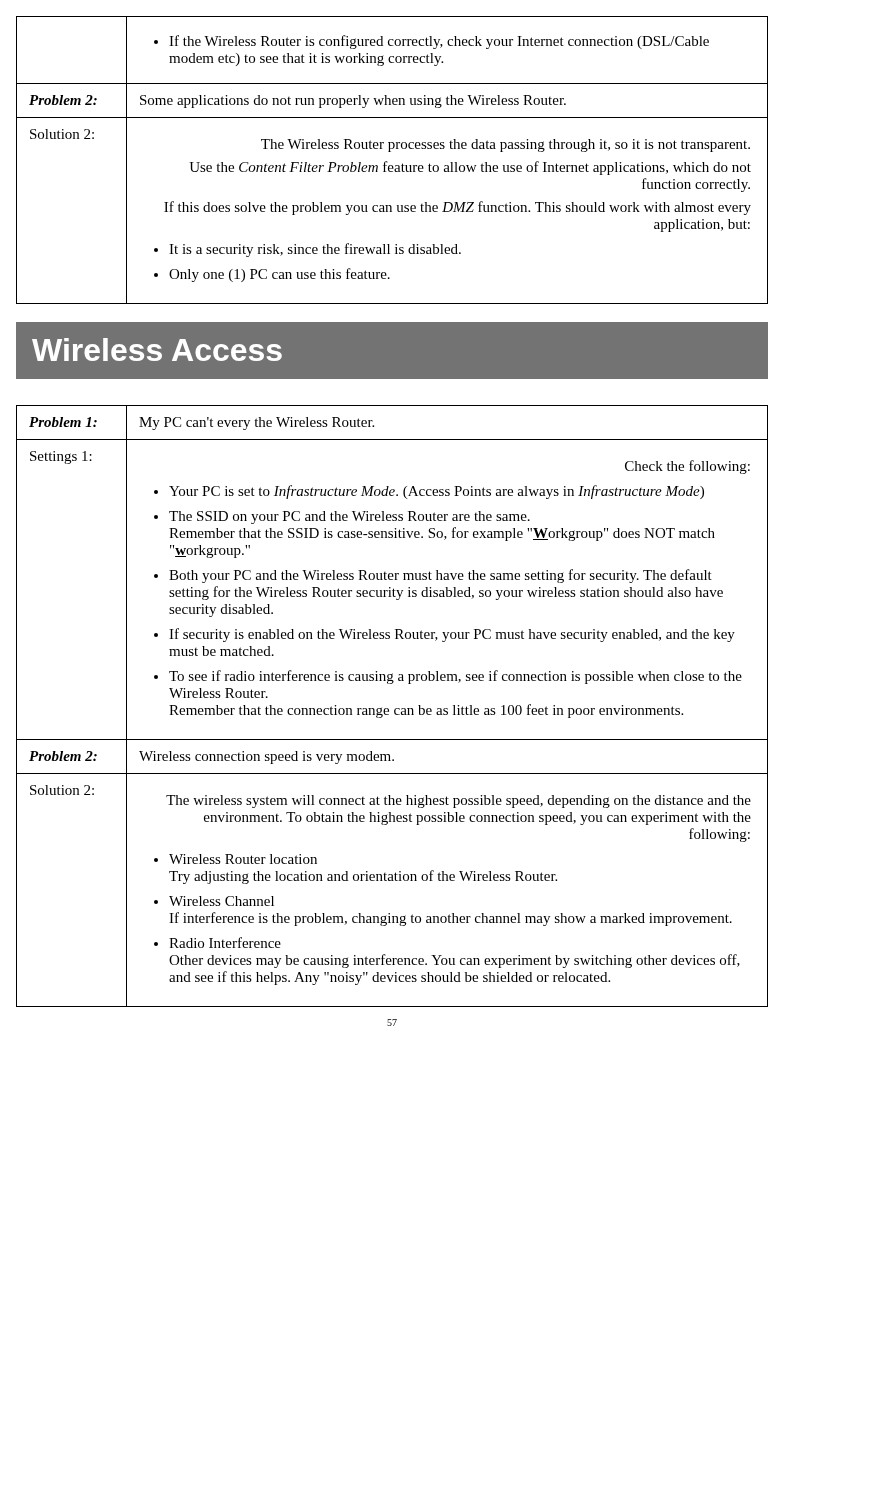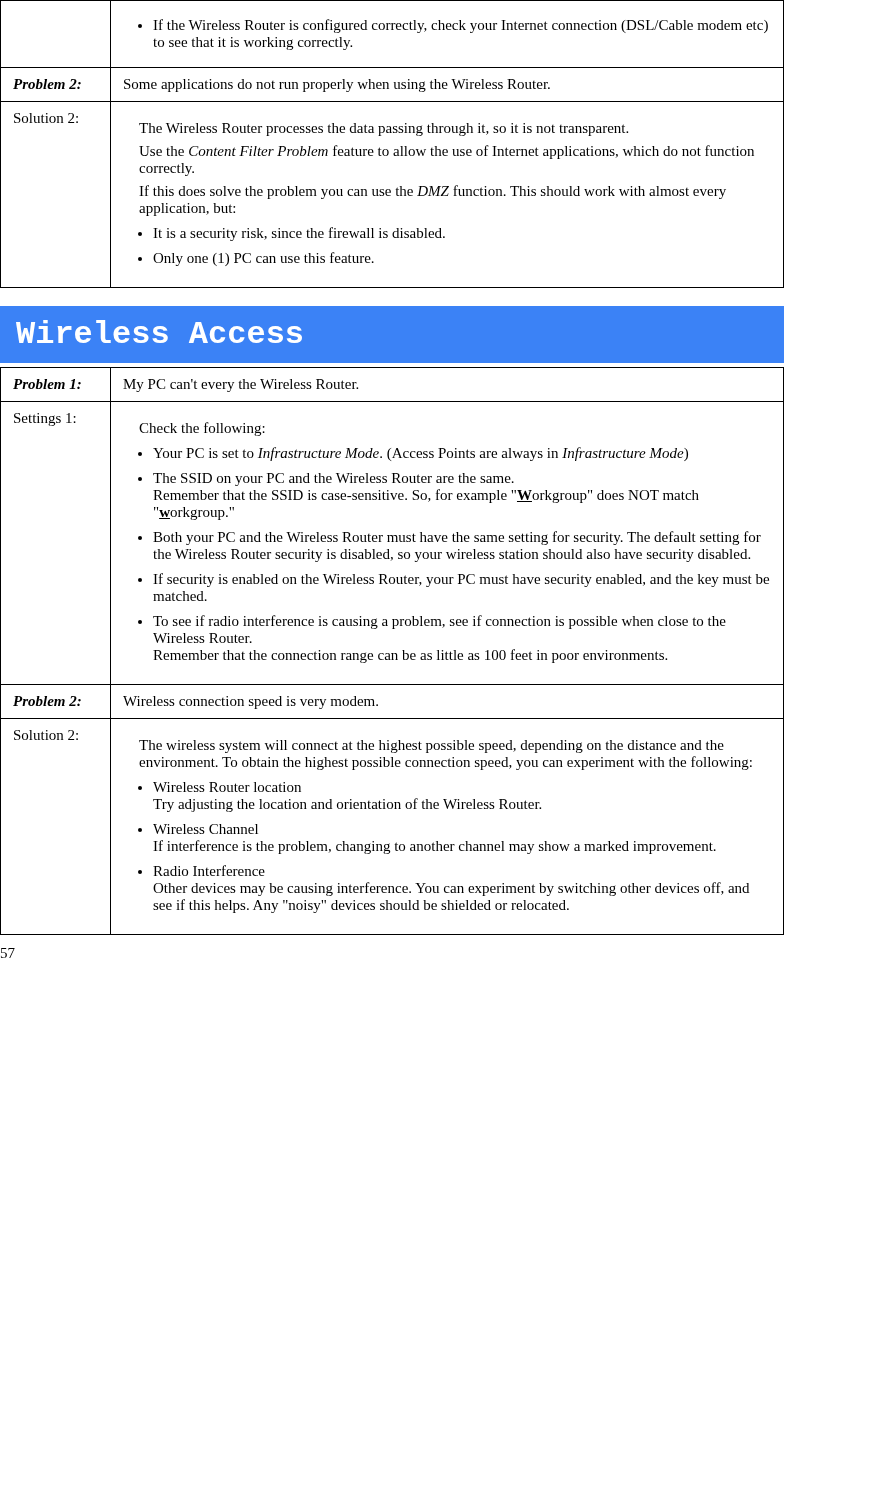--- a/index.html
+++ b/index.html
@@ -5,21 +5,21 @@
     * { box-sizing: border-box; margin: 0; padding: 0; }
     body {
       font-family: serif;
       font-size: 15px;
       background: #fff;
       color: #000;
       width: 872px;
     }
     .page {
       width: 784px;
-      padding: 0;
+      padding: 16px;
     }
     table {
       width: 100%;
       border-collapse: collapse;
       border: 1.5px solid #000;
     }
     td {
       border: 1.5px solid #000;
       padding: 8px 12px;
       vertical-align: top;
@@ -38,37 +38,39 @@
     }
     ul {
       list-style: disc;
       padding-left: 30px;
       margin: 8px 0;
     }
     ul li {
       margin: 8px 0;
     }
     .section-header {
-      background: #3b82f6;
+      background: #737373;
       color: #fff;
       font-size: 32px;
       font-weight: bold;
-      font-family: Liberation Mono, monospace;
+      font-family: Liberation Sans, sans-serif;
       padding: 10px 16px;
-      margin: 18px 0 4px 0;
+      margin: 18px 0 26px 0;
     }
     .page-number {
+      text-align: center;
       padding: 10px 0;
-      font-size: 15px;
+      font-size: 10px;
     }
     .content-text {
       padding: 4px 0;
     }
     .content-text p {
-      margin: 6px 16px;
+      margin: 6px 4px;
+      text-align: right;
     }
     em {
     }
     strong {
       font-weight: bold;
     }
     .top-table {
       margin-bottom: 0;
     }
     .wireless-table {

